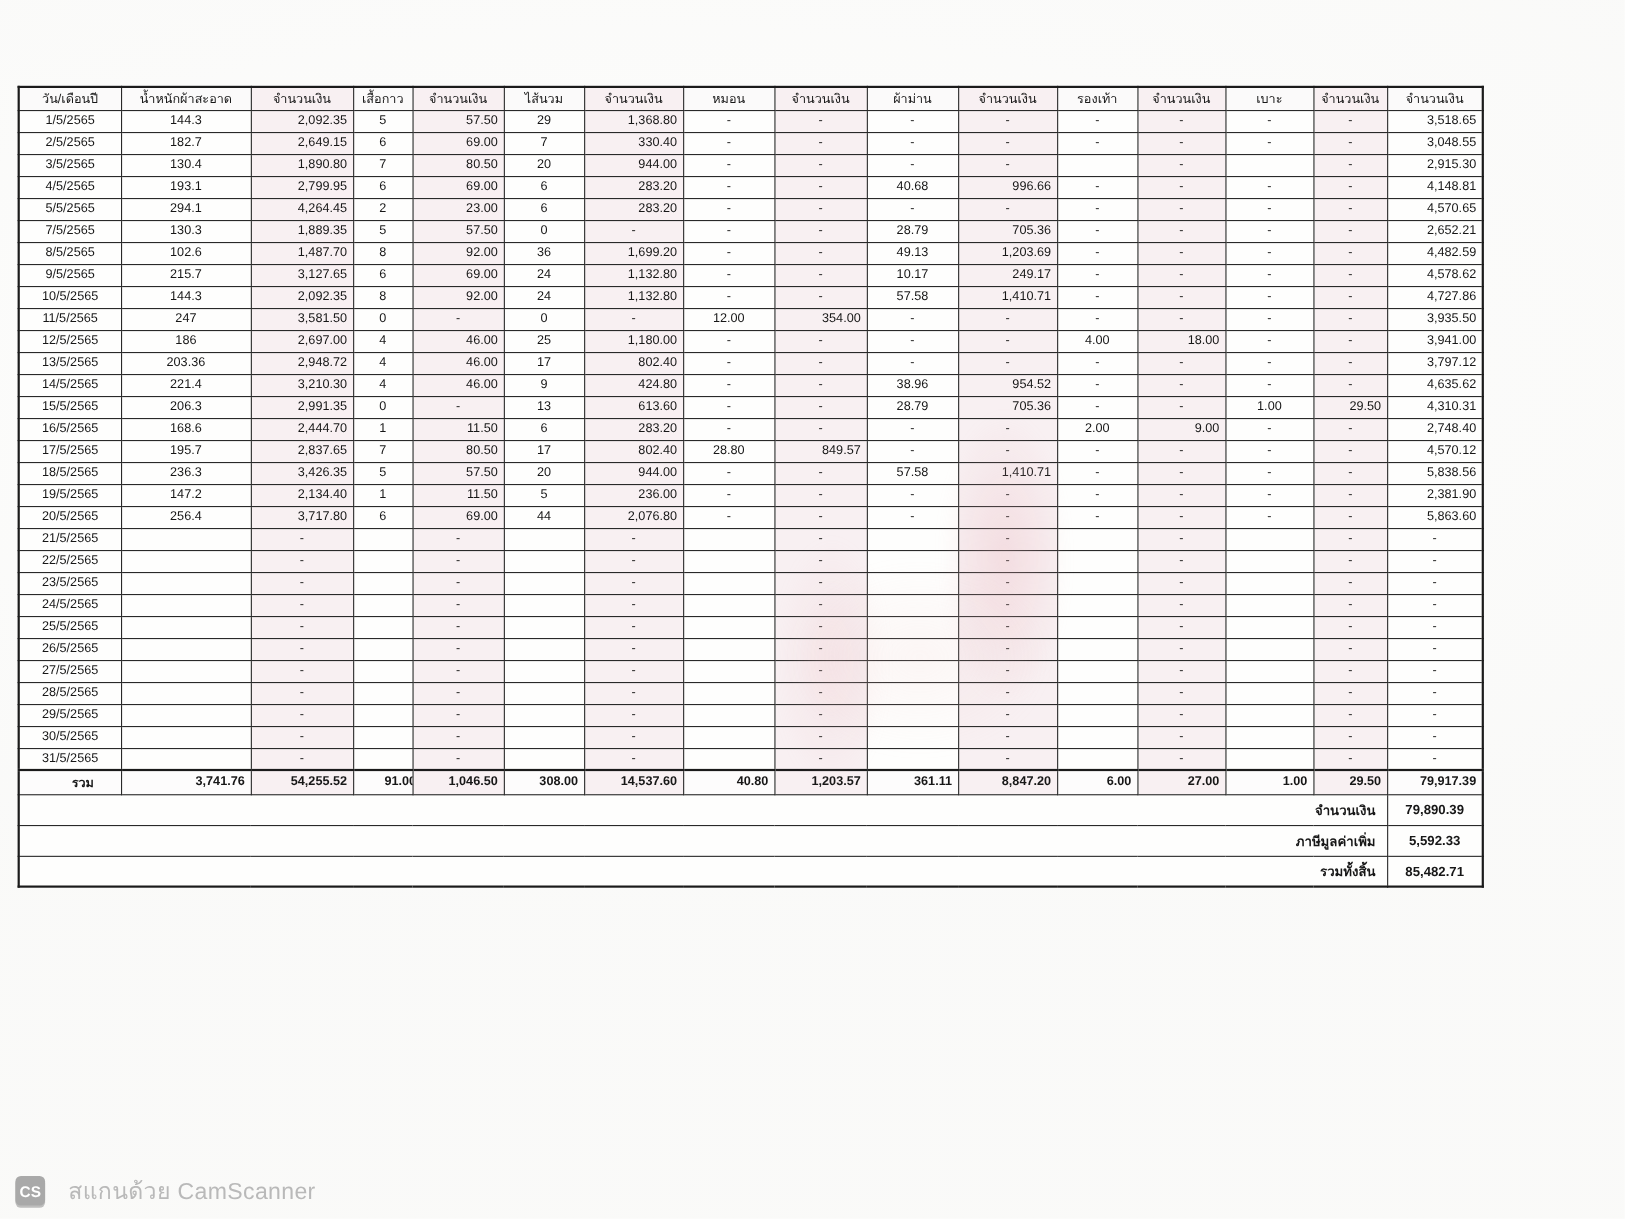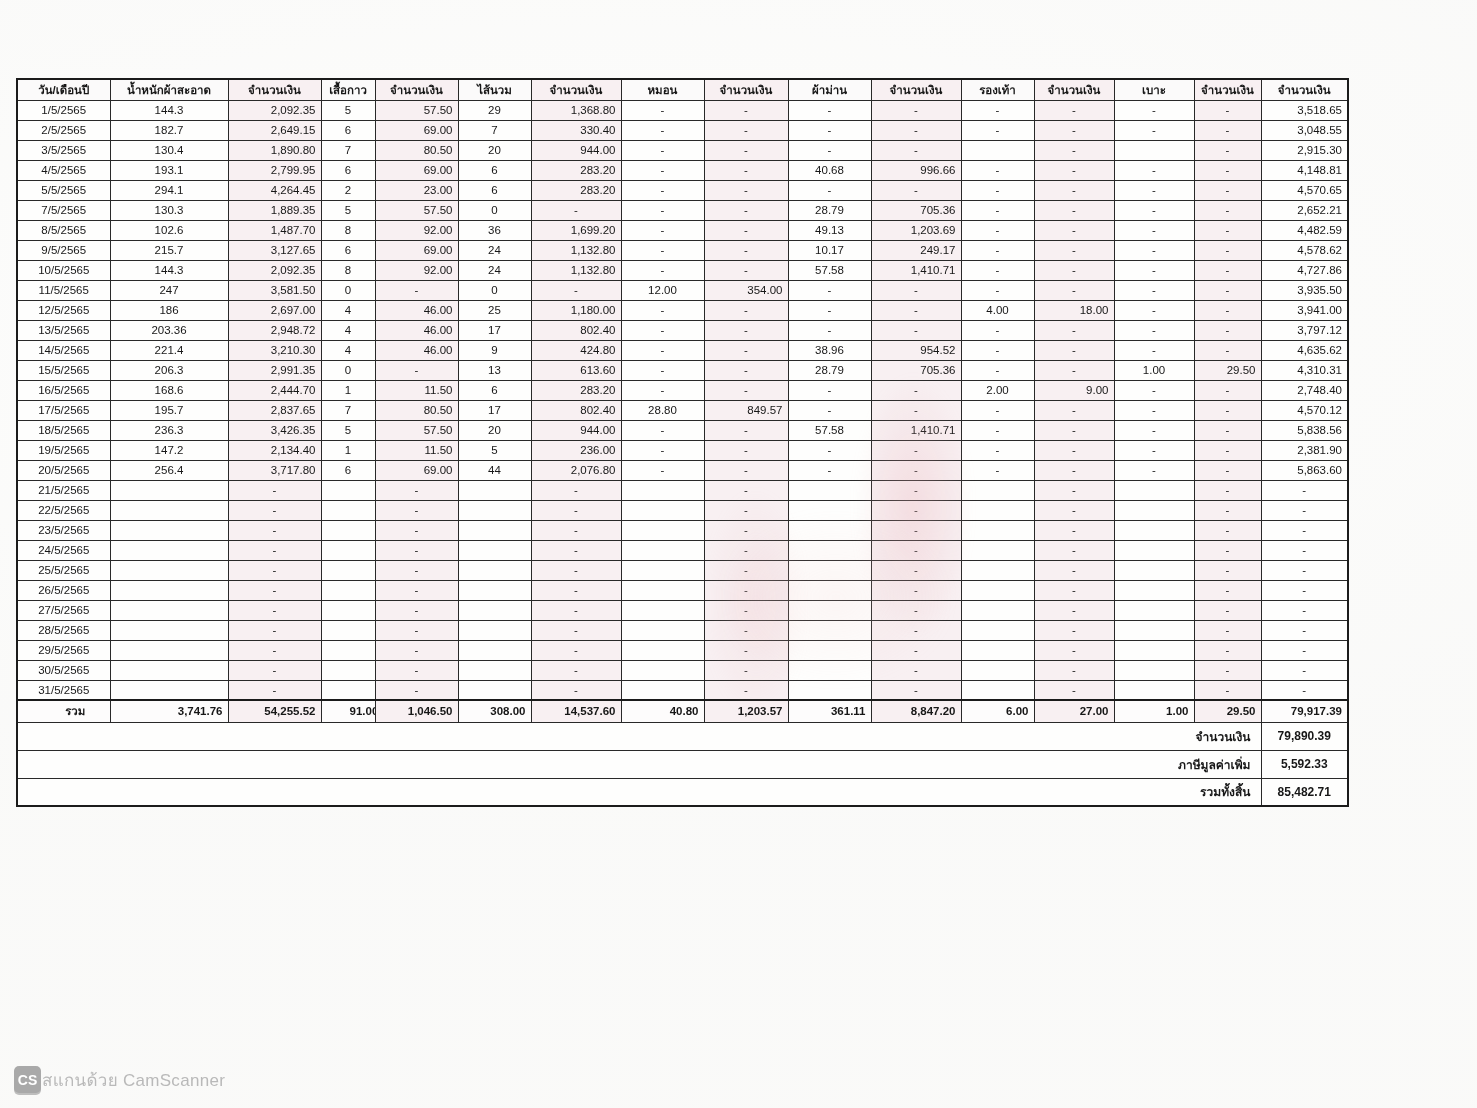--- a/index.html
+++ b/index.html
@@ -28,21 +28,21 @@
   }
   th, td {
     border:1px solid #292929;
     font-size:11.5px;
     height:20px;
     padding:0 5px;
     overflow:hidden; white-space:nowrap;
     background:#fefefd;
   }
   th {
-    font-weight:bold; text-align:center; height:21px;
+    font-weight:normal; text-align:center; height:21px;
     background:#fbfafa;
   }
   th.amount-bg, td.amount-bg { background:#f8f0f2; }
   td.a-right { text-align:right; }
   td.a-center { text-align:center; }
   td.dash { text-align:center; color:#222; }
   tr.total-row td {
     font-weight:bold;
     border-top:2px solid #1b1b1b;
     height:22px;
@@ -67,34 +67,34 @@
   .artifact.a2 {
     left:688px; top:410px; width:104px; height:230px;
     background:radial-gradient(closest-side, rgba(236,186,190,0.20), rgba(236,186,190,0));
   }
   .artifact.a3 {
     left:700px; top:430px; width:240px; height:180px;
     background:radial-gradient(closest-side, rgba(240,200,200,0.15), rgba(240,200,200,0));
   }
   .watermark {
     position:absolute; left:14px; top:1066px;
-    display:flex; align-items:center; gap:1px;justify-content:space-between;
+    display:flex; align-items:center; gap:21px;justify-content:space-between;
   }
   .cs-badge {
     width:27px; height:27px;
     background:#a9a9a9;
     color:#ffffff;
     border-radius:5px;
     display:flex; align-items:center; justify-content:center;
     font-size:14px; font-weight:bold;
     box-shadow:0 2px 0 rgba(150,150,150,0.6);
   }
   .wm-text {
     color:#b9b9b9;
-    font-size:17px;
+    font-size:21px;
     letter-spacing:0.3px;
   }
 </style>
 </head>
 <body>
 
 <div class="page">
 
   <div class="doc-table-wrap">
     <table>

